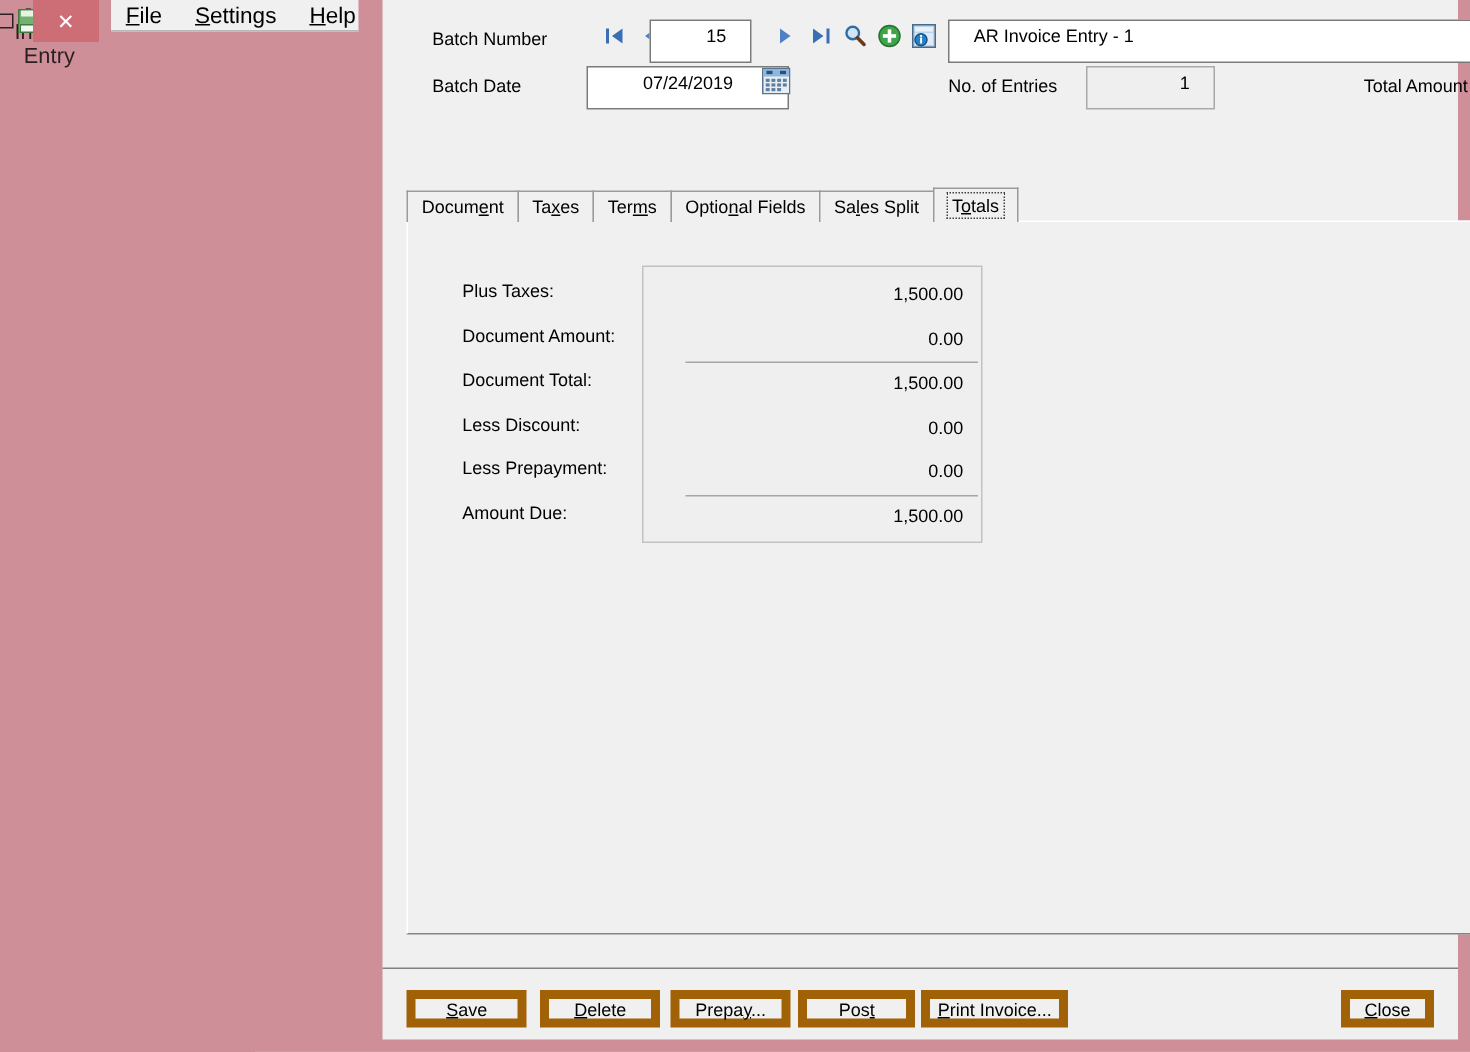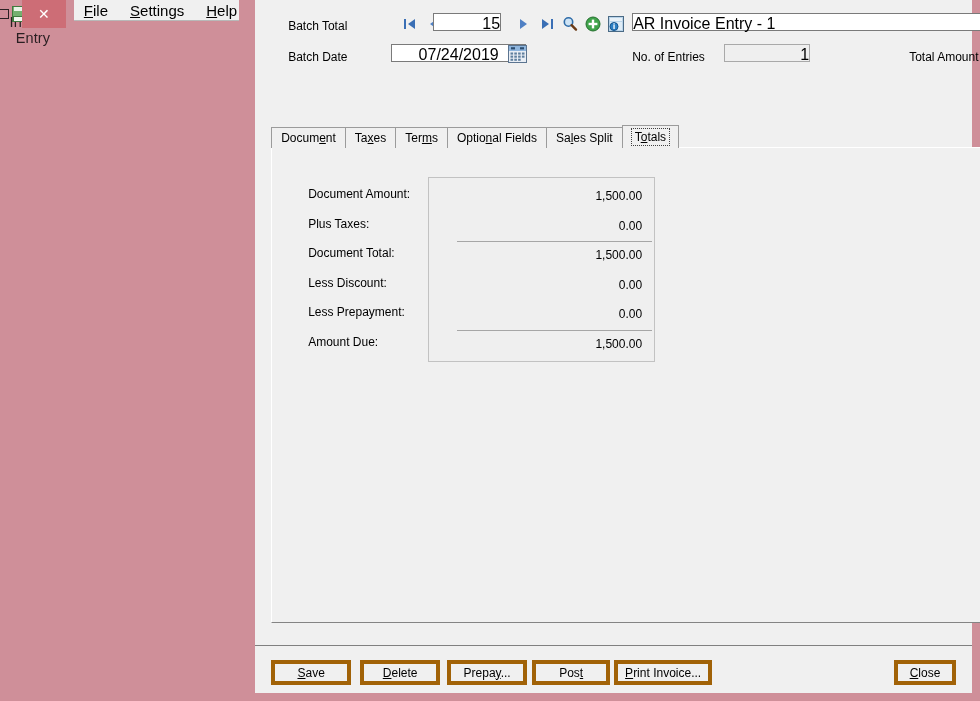--- a/index.html
+++ b/index.html
@@ -130,25 +130,25 @@
     top: 15px;
     display: flex; align-items: center; justify-content: center;
     cursor: default;
   }
   .navbtn svg { display: block; }
 
   .field {
     position: absolute;
     background: #ffffff;
     border: 1px solid #7a7a7a;
-    font-size: 16px;
-    color: #000;
-    padding: 2px 0;
+    font-size: 12px;
+    color: #000;
+    padding: 2px 16px;
     line-height: 16px;
-    height: 18px;
+    height: 29px;
   }
   .field.ro { background: #efefef; border: 1px solid #a9a9a9; }
   .field.right { text-align: right; }
 
   #batch-number-field { left: 178px; top: 13px; width: 68px; }
   #batch-date-field   { left: 136px; top: 44px; width: 135px; text-align: center; }
   #desc-field         { left: 377px; top: 13px; width: 553px; }
   #entries-field      { left: 469px; top: 44px; width: 86px; }
   #total-field        { left: 745px; top: 44px; width: 185px; }
 
@@ -255,21 +255,21 @@
   .btnbar {
     position: absolute;
     left: 0; right: 0; bottom: 8px;
     height: 25px;
   }
   .btn {
     position: absolute;
     top: 0;
     height: 25px;
     background: #f0f0f0;
-    border: 4px solid #a16207;
+    border: 6px solid #a16207;
     font-size: 12px;
     color: #000;
     display: flex; align-items: center; justify-content: center;
     cursor: default;
   }
   .btn u { text-decoration: underline; }
   #btn-save    { left: 16px;  width: 80px; }
   #btn-delete  { left: 105px; width: 80px; }
   #btn-prepay  { left: 192px; width: 80px; }
   #btn-post    { left: 277px; width: 78px; }
@@ -301,21 +301,21 @@
 
   <div class="menubar">
     <div class="menu-item"><u>F</u><span>ile</span></div>
     <div class="menu-item"><u>S</u><span>ettings</span></div>
     <div class="menu-item"><u>H</u><span>elp</span></div>
   </div>
 
   <div class="client">
 
     <div class="hdr">
-      <div class="lbl lbl-batch-number">Batch Total</div>
+      <div class="lbl lbl-batch-number">Batch Number</div>
       <div class="lbl lbl-batch-date">Batch Date</div>
       <div class="lbl lbl-no-entries">No. of Entries</div>
       <div class="lbl lbl-total-amount">Total Amount</div>
 
       <div class="navbtn" style="left:147px">
         <svg width="14" height="12" viewBox="0 0 14 12">
             <rect x="1" y="1" width="2" height="10" fill="#3a6fb5"></rect>
             <path d="M12 1 L12 11 L5 6 Z" fill="#3a6fb5"></path>
           </svg>
       </div>
@@ -407,22 +407,22 @@
       <div class="tab">
           <span class="tab-inner"><span>Sa</span><u>l</u><span>es Split</span></span>
         </div>
       <div class="tab selected">
           <span class="tab-inner"><span>T</span><u>o</u><span>tals</span></span>
         </div>
     </div>
 
     <div class="tabpage">
       <div class="totals-labels">
+        <div>Plus Taxes:</div>
         <div>Document Amount:</div>
-        <div>Plus Taxes:</div>
         <div>Document Total:</div>
         <div>Less Discount:</div>
         <div>Less Prepayment:</div>
         <div>Amount Due:</div>
       </div>
 
       <div class="totals-panel">
         <div class="totals-rows">
           <div class="trow">1,500.00</div>
           <div class="trow">0.00</div>

